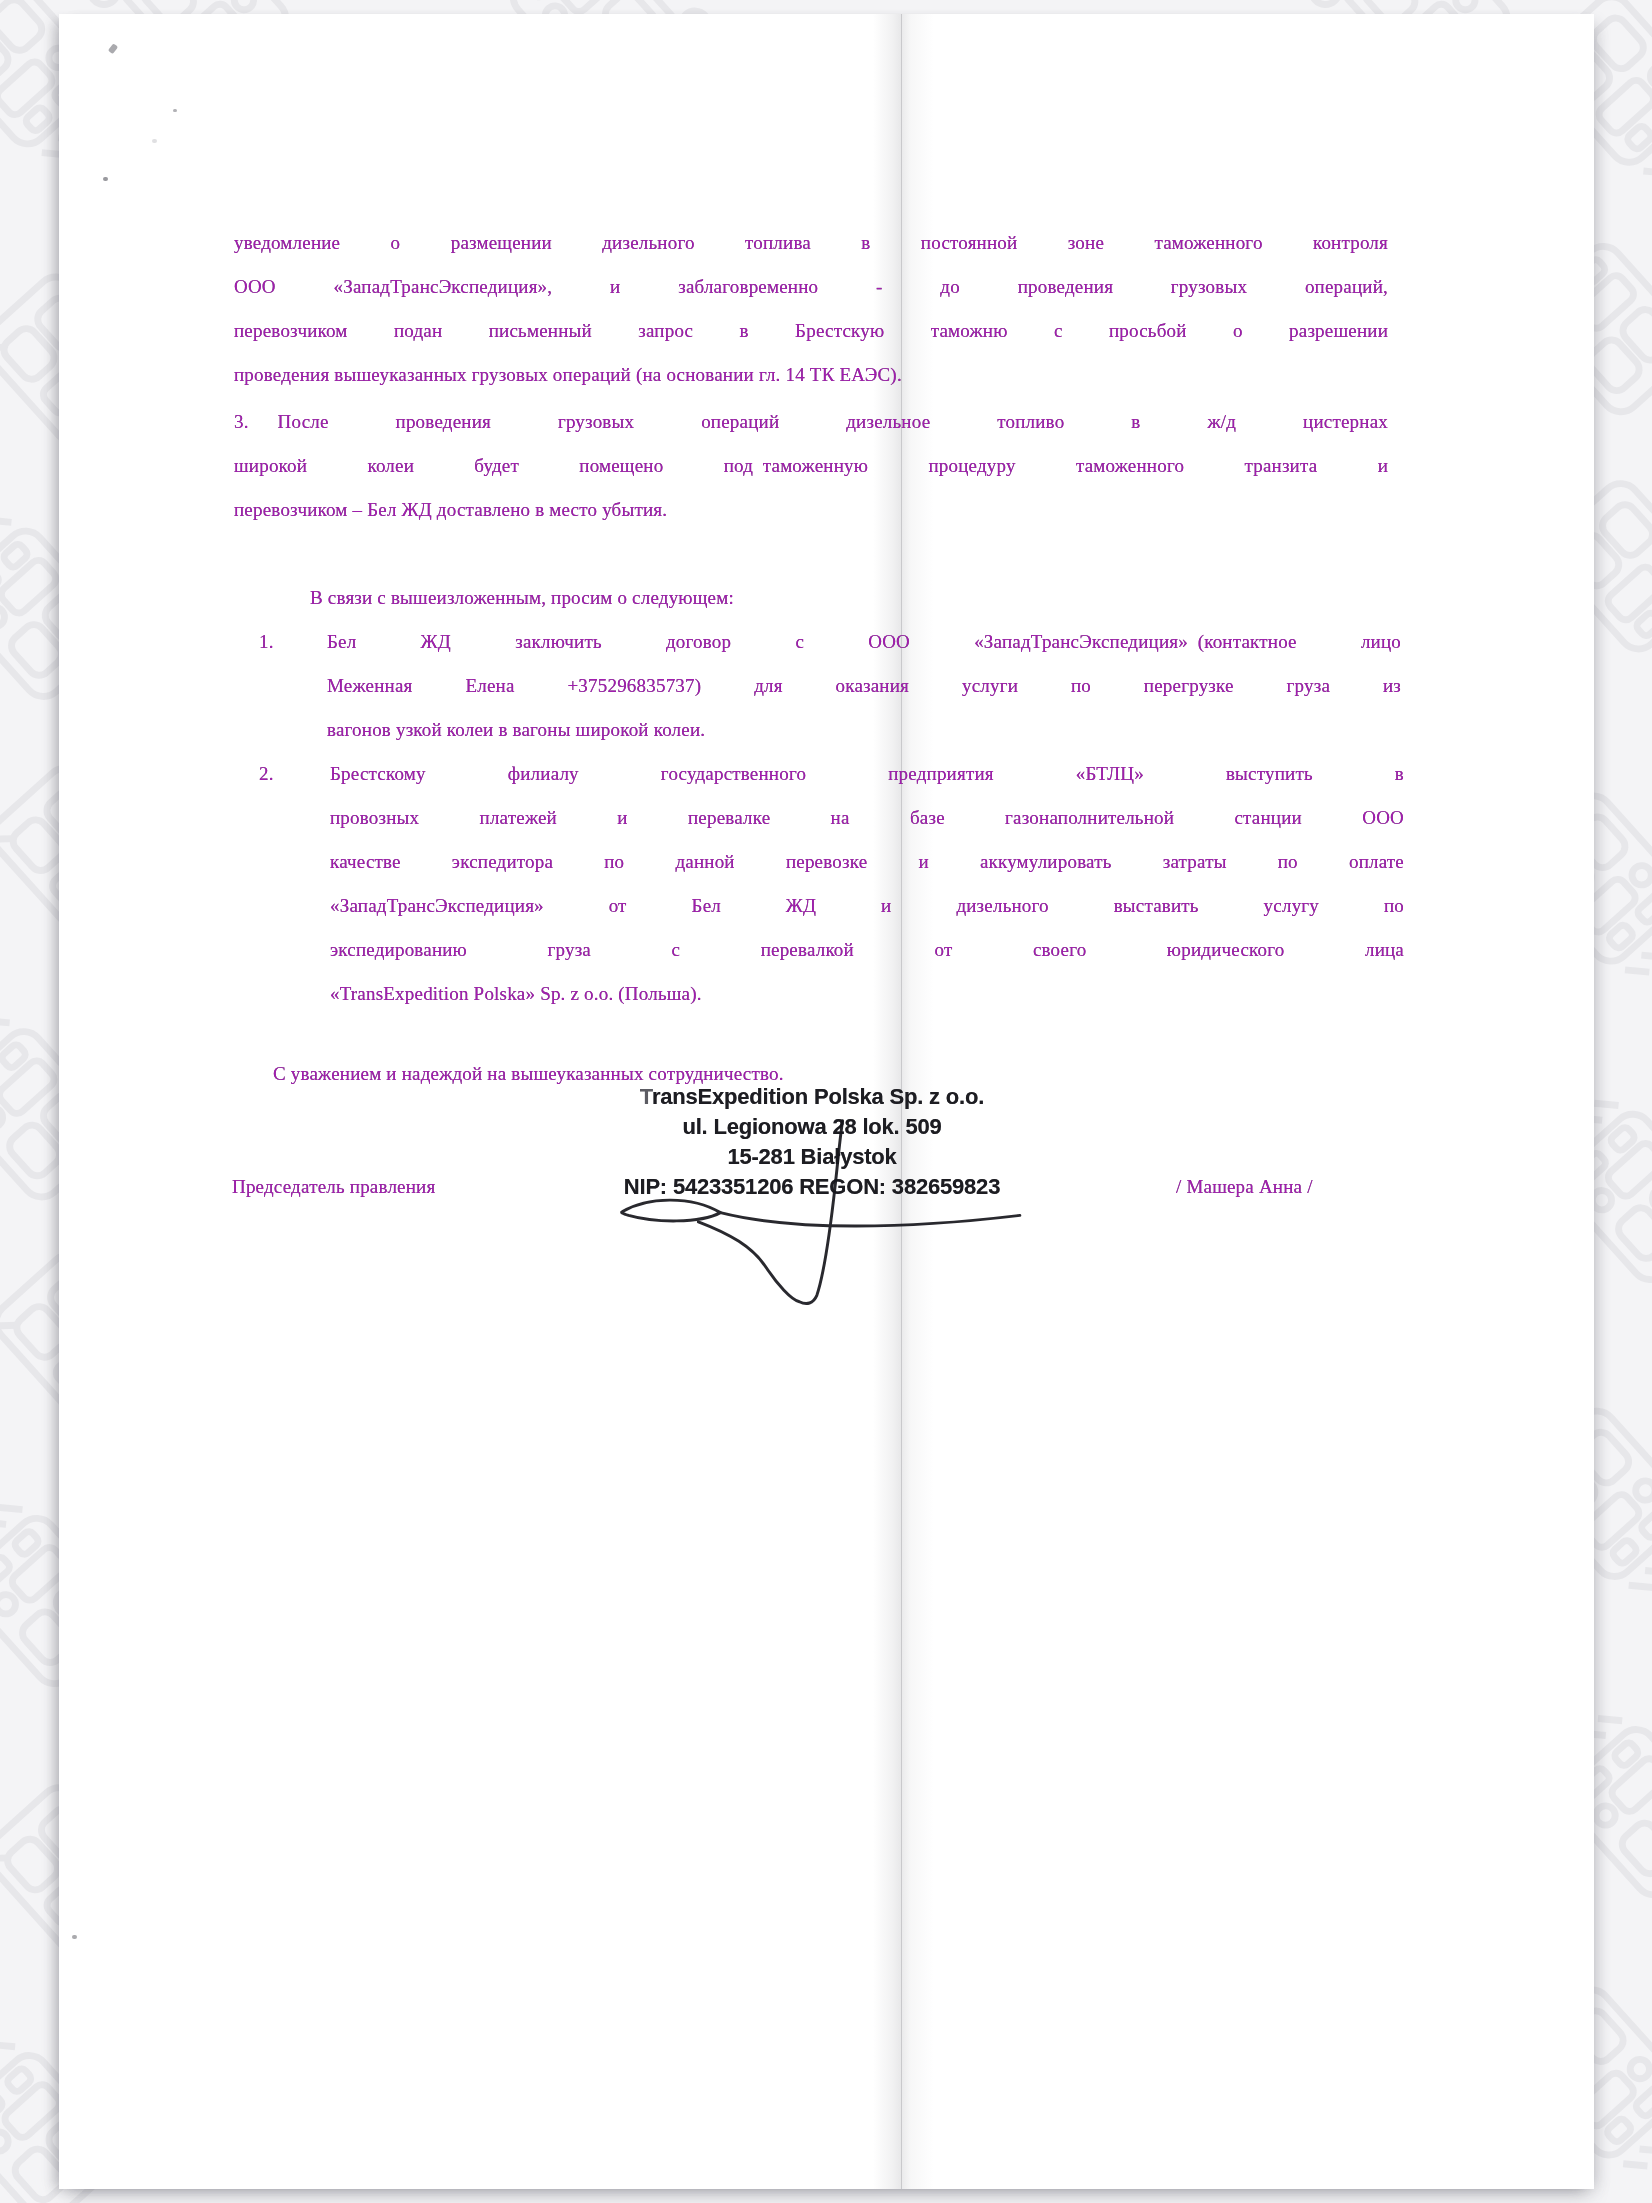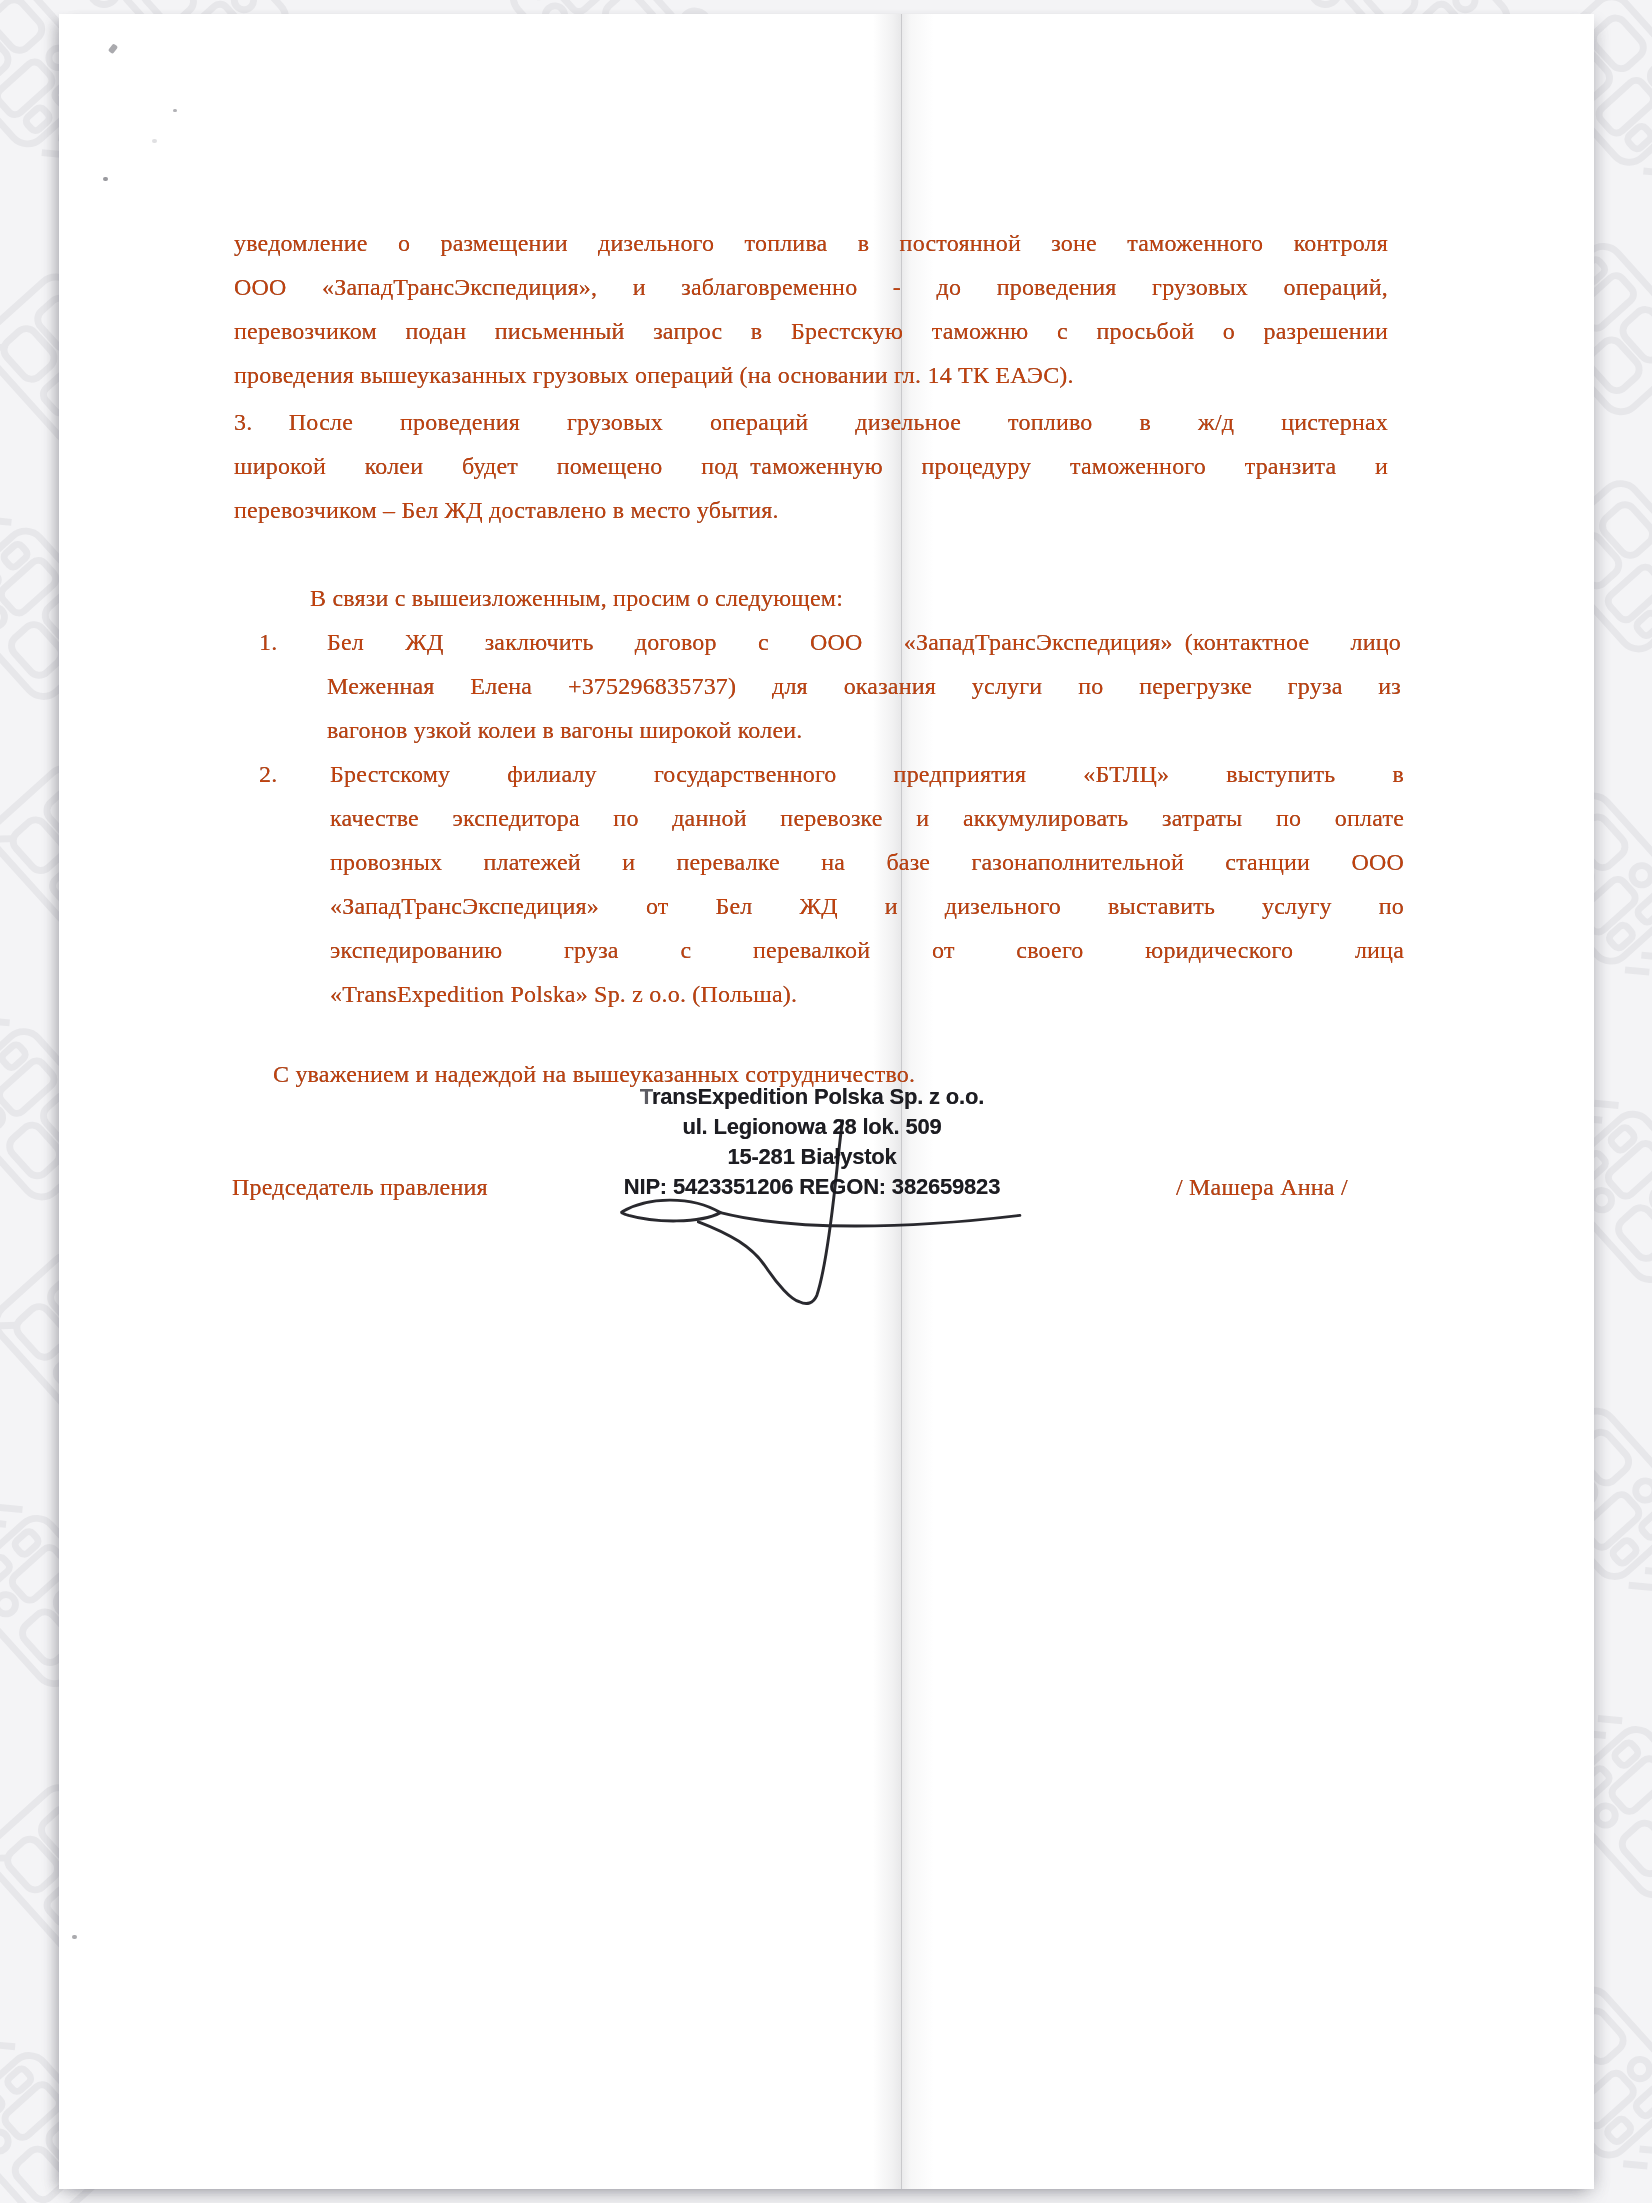--- a/index.html
+++ b/index.html
@@ -28,21 +28,21 @@
       rgba(120,120,128,.10) 32%,
       rgba(120,120,128,.17) 45%,
       rgba(120,120,128,.06) 62%,
       rgba(120,120,128,0) 100%);
   }
   .fold-line{
     position:absolute;left:27.5px;top:0;width:1.8px;height:100%;
     background:rgba(85,85,95,.22);
   }
   
-  .doc-text{color:#c2410c;font-size:24px;letter-spacing:0.2px;
+  .doc-text{color:#a21caf;font-size:19px;letter-spacing:0.2px;
             text-shadow:0 0 0.6px rgba(25,25,35,.65);}
   .tblock{position:absolute;line-height:44px;}
   .jlines .doc-line{text-align:justify;text-align-last:justify;}
   .jlines .doc-line.last{text-align-last:left;}
   .blockA{left:175px;top:207px;width:1154px;}
   .blockP3{left:175px;top:386px;width:1154px;}
   .intro{left:215px;top:562px;width:1154px;margin-left:36px;}
   .req-number{position:absolute;left:200px;width:46px;line-height:44px;}
   .req1-num{top:606px;}
   .req2-num{top:738px;}
@@ -145,22 +145,22 @@
   <div class="req-number doc-text req1-num">1.</div>
   <div class="tblock doc-text jlines req1-text">
       <div class="doc-line">Бел ЖД заключить договор с ООО «ЗападТрансЭкспедиция» (контактное лицо</div>
       <div class="doc-line">Меженная Елена +375296835737) для оказания услуги по перегрузке груза из</div>
       <div class="doc-line last">вагонов узкой колеи в вагоны широкой колеи.</div>
     </div>
 
   <div class="req-number doc-text req2-num">2.</div>
   <div class="tblock doc-text jlines req2-text">
       <div class="doc-line">Брестскому филиалу государственного предприятия «БТЛЦ» выступить в</div>
+      <div class="doc-line">провозных платежей и перевалке на базе газонаполнительной станции ООО</div>
       <div class="doc-line">качестве экспедитора по данной перевозке и аккумулировать затраты по оплате</div>
-      <div class="doc-line">провозных платежей и перевалке на базе газонаполнительной станции ООО</div>
       <div class="doc-line">«ЗападТрансЭкспедиция» от Бел ЖД и дизельного выставить услугу по</div>
       <div class="doc-line">экспедированию груза с перевалкой от своего юридического лица</div>
       <div class="doc-line last">«TransExpedition Polska» Sp. z o.o. (Польша).</div>
     </div>
 
   <div class="tblock doc-text closing">С уважением и надеждой на вышеуказанных сотрудничество.</div>
 
   <div class="tblock doc-text sig-title">Председатель правления</div>
 
   <div class="stamp">

